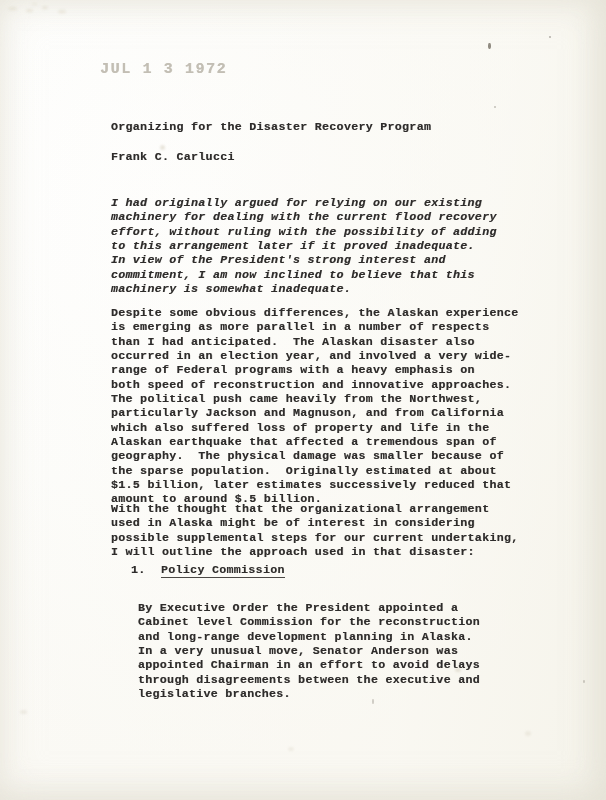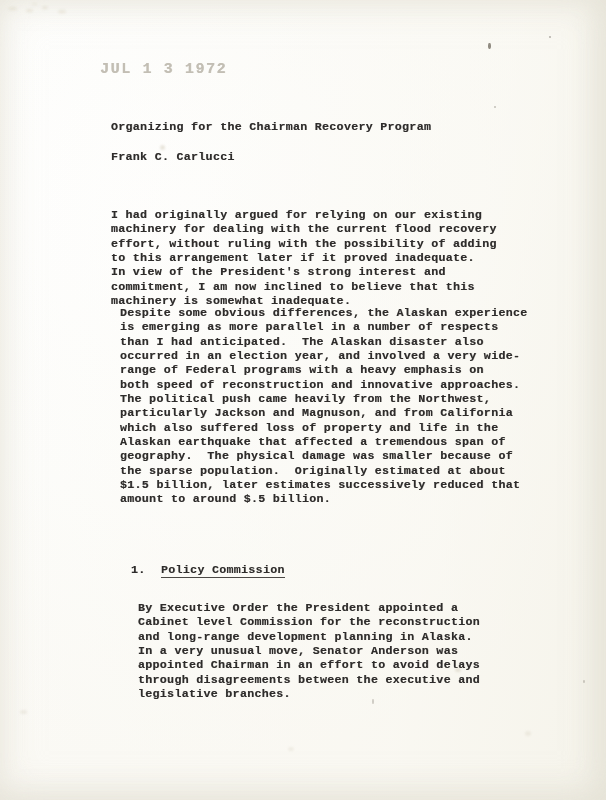--- a/index.html
+++ b/index.html
@@ -63,22 +63,22 @@
     color: #b9b4a8;
     font-weight: 700;
     white-space: pre;
     opacity: 0.85;
     text-shadow: 0.4px 0.3px 0.6px rgba(150,145,132,0.5);
     margin-left: 32px;
   }
 
   .doc-title   { left: 111px; top: 120px; }
   .doc-author  { left: 111px; top: 150px; font-family: Liberation Mono, monospace; }
-  .para-1      { left: 111px; top: 208px; }
-  .para-2      { left: 111px; top: 306px; margin-left: 9px; }
+  .para-1      { left: 111px; top: 196px; font-style: italic; }
+  .para-2      { left: 111px; top: 306px; }
   .para-3      { left: 111px; top: 502px; }
 
   .section-num {
     left: 131px;
     top: 563px;
   }
   .section-heading {
     position: absolute;
     left: 161px;
     top: 563px;
@@ -130,21 +130,21 @@
   <div class="paper-tone"></div>
 
   <div class="faint-mark" style="left:8px;  top:7px;  width:9px;  height:3px;"></div>
   <div class="faint-mark" style="left:26px; top:9px;  width:7px;  height:3px;"></div>
   <div class="faint-mark" style="left:42px; top:6px;  width:6px;  height:3px;"></div>
   <div class="faint-mark" style="left:58px; top:10px; width:8px;  height:3px;"></div>
   <div class="faint-mark" style="left:32px; top:3px;  width:5px;  height:2px;"></div>
 
   <div class="date-stamp">JUL 1 3 1972</div>
 
-  <div class="doc-text doc-title">Organizing for the Chairman Recovery Program</div>
+  <div class="doc-text doc-title">Organizing for the Disaster Recovery Program</div>
 
   <div class="doc-text doc-author">Frank C. Carlucci</div>
 
   <div class="doc-text para-1">I had originally argued for relying on our existing
 machinery for dealing with the current flood recovery
 effort, without ruling with the possibility of adding
 to this arrangement later if it proved inadequate.
 In view of the President's strong interest and
 commitment, I am now inclined to believe that this
 machinery is somewhat inadequate.</div>
@@ -157,20 +157,24 @@
 both speed of reconstruction and innovative approaches.
 The political push came heavily from the Northwest,
 particularly Jackson and Magnuson, and from California
 which also suffered loss of property and life in the
 Alaskan earthquake that affected a tremendous span of
 geography.  The physical damage was smaller because of
 the sparse population.  Originally estimated at about
 $1.5 billion, later estimates successively reduced that
 amount to around $.5 billion.</div>
 
+  <div class="doc-text para-3">With the thought that the organizational arrangement
+used in Alaska might be of interest in considering
+possible supplemental steps for our current undertaking,
+I will outline the approach used in that disaster:</div>
 
   <div class="doc-text section-num">1.</div>
 
   <div class="section-heading"><span class="ul">Policy Commission</span></div>
 
   <div class="doc-text para-4">By Executive Order the President appointed a
 Cabinet level Commission for the reconstruction
 and long-range development planning in Alaska.
 In a very unusual move, Senator Anderson was
 appointed Chairman in an effort to avoid delays

